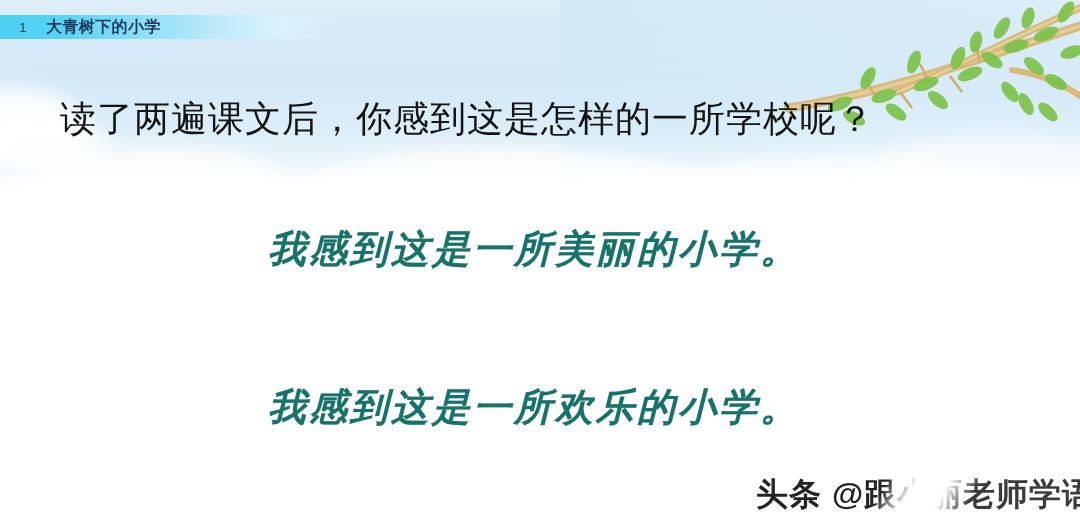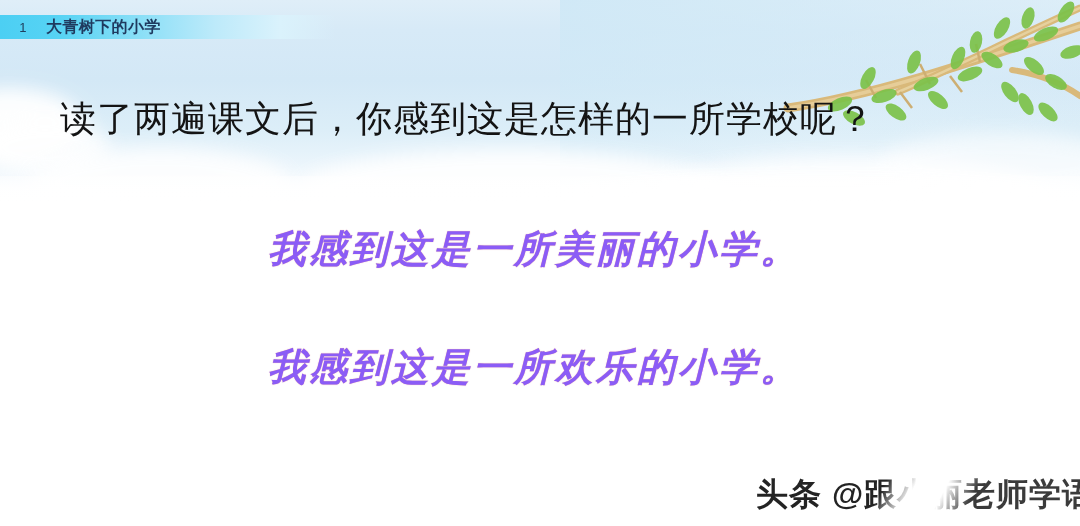--- a/index.html
+++ b/index.html
@@ -140,27 +140,27 @@
     position: absolute;
     left: 268px;
     top: 226px;
     width: 760px;
   }
   .answer-line {
     font-family: Liberation Serif, serif;
     font-size: 38px;
     line-height: 46px;
     font-weight: bold;
-    color: #8b5cf6;
+    color: #0f766e;
     letter-spacing: 3px;
     white-space: nowrap;
     font-style: italic;
     text-shadow: 0 0 1px rgba(210,35,31,0.45);
   }
-  .answer-line + .answer-line { margin-top: 72px; }
+  .answer-line + .answer-line { margin-top: 112px; }
 
   
   .watermark {
     position: absolute;
     left: 756px;
     top: 474px;
     font-size: 32px;
     line-height: 40px;
     font-weight: bold;
     letter-spacing: 1px;

